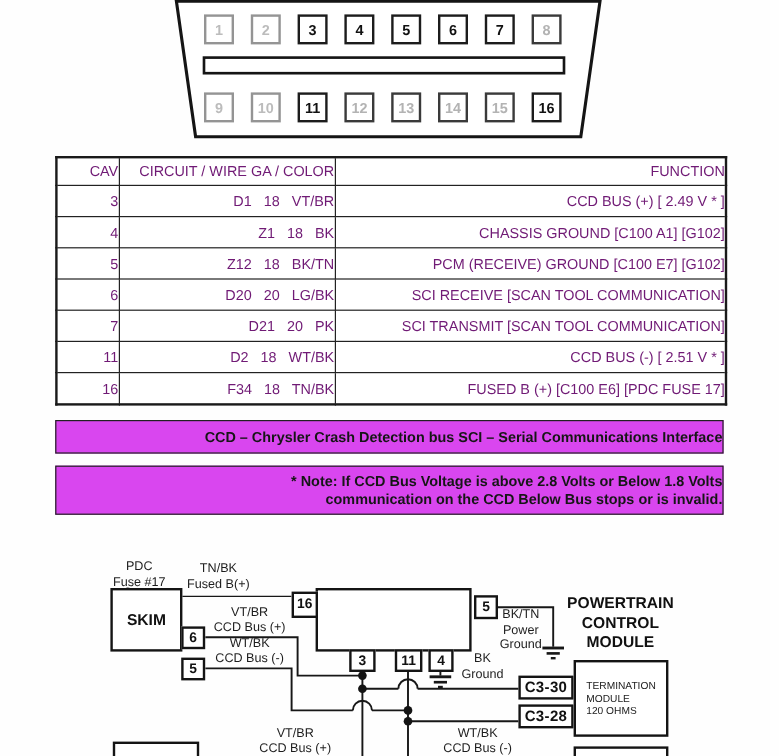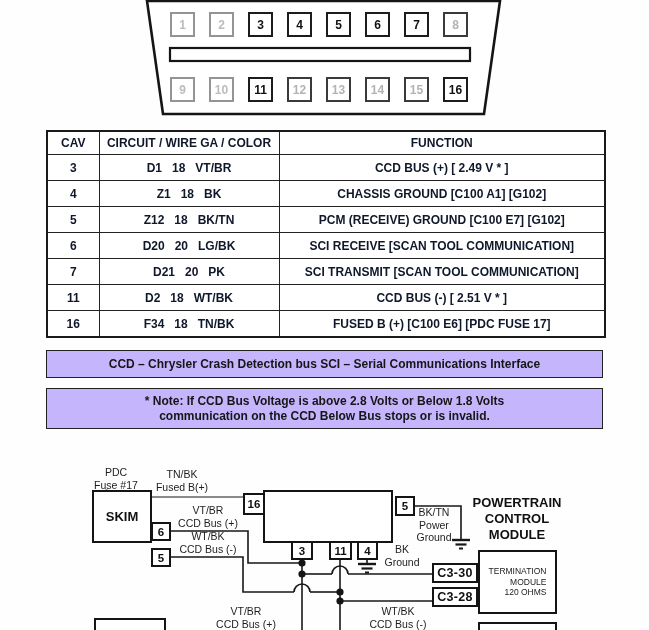--- a/index.html
+++ b/index.html
@@ -14,31 +14,31 @@
     font-size:12px;font-weight:bold;color:#111;z-index:3;
   }
   .pin.dim{color:#b3b3b3;font-weight:bold;border-color:#3a3a3a;}
   .pin.faint{color:#bcbcbc;border-color:#949494;}
   
   table.pinout{
     position:absolute;left:46px;top:130px;width:558px;border-collapse:collapse;
     table-layout:fixed;background:#fff;z-index:2;
   }
   table.pinout td,table.pinout th{
-    border:1.6px solid #222;text-align:center;font-size:12px;font-weight:bold;
-    padding:0;height:25px;color:#0f172a;
+    border:1.6px solid #222;text-align:right;font-size:12px;font-weight:normal;
+    padding:0;height:25px;color:#701a75;
   }
   table.pinout tr.hdr th{height:22px;}
   table.pinout .c-circ{white-space:pre;}
   table.pinout{border:2.4px solid #1a1a1a;}
   col.w-cav{width:52px}col.w-circ{width:180px}col.w-func{width:326px}
   
   .notebox{
-    position:absolute;left:46px;width:555px;border:1.8px solid #222;background:#c4b5fd;
-    display:flex;flex-direction:column;align-items:center;justify-content:center;
+    position:absolute;left:46px;width:555px;border:1.8px solid #222;background:#d946ef;
+    display:flex;flex-direction:column;align-items:flex-end;justify-content:center;
     font-size:12px;font-weight:bold;text-align:center;color:#161616;z-index:2;line-height:15px;
   }
   
   .box{position:absolute;background:#fff;border:2.8px solid #141414;z-index:2;}
   .pinbox{
     position:absolute;background:#fff;border:2.2px solid #141414;z-index:3;
     display:flex;align-items:center;justify-content:center;
     font-size:11.5px;font-weight:bold;color:#111;
   }
   .cbox{
@@ -49,21 +49,21 @@
   .dlabel{
     position:absolute;text-align:center;white-space:pre-line;z-index:3;
     font-size:10.5px;line-height:12.5px;color:#1d1d1d;
   }
   .dtitle{
     position:absolute;text-align:center;white-space:pre-line;z-index:3;
     font-weight:bold;color:#101010;
   }
   .inner-note{
     width:100%;height:100%;display:flex;flex-direction:column;align-items:center;
-    justify-content:center;text-align:right;font-size:8.5px;line-height:10.5px;color:#222;
+    justify-content:center;text-align:left;font-size:8.5px;line-height:10.5px;color:#222;
     white-space:pre-line;
   }
   svg.lines{position:absolute;left:0;top:0;z-index:1;}
 </style>
 </head>
 <body>
 
 <div class="page">
 
   <svg class="lines" width="649" height="630" viewBox="0 0 649 630">

